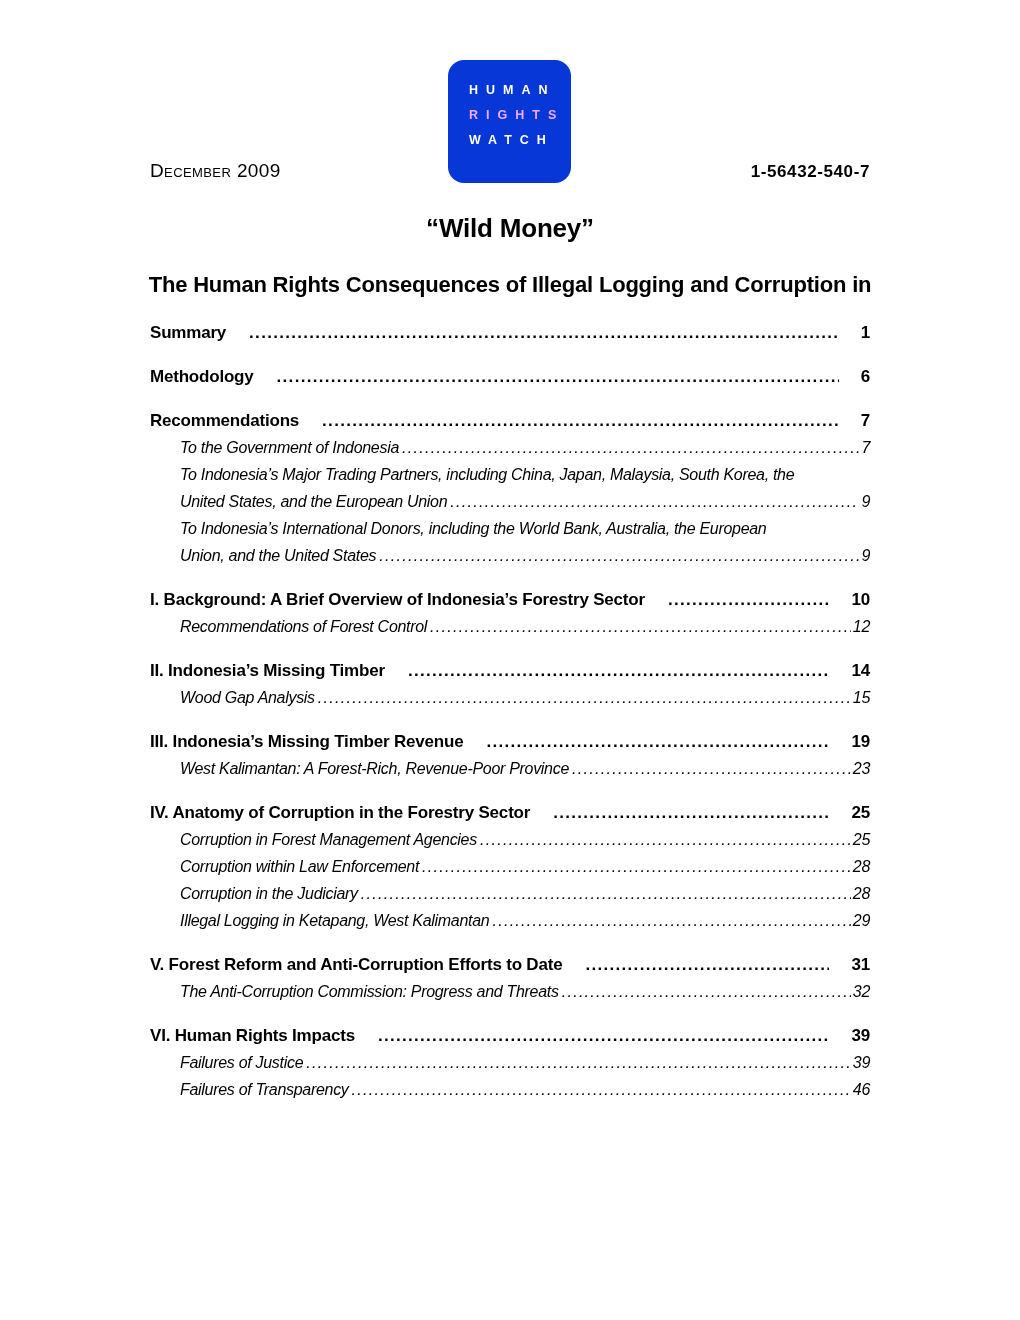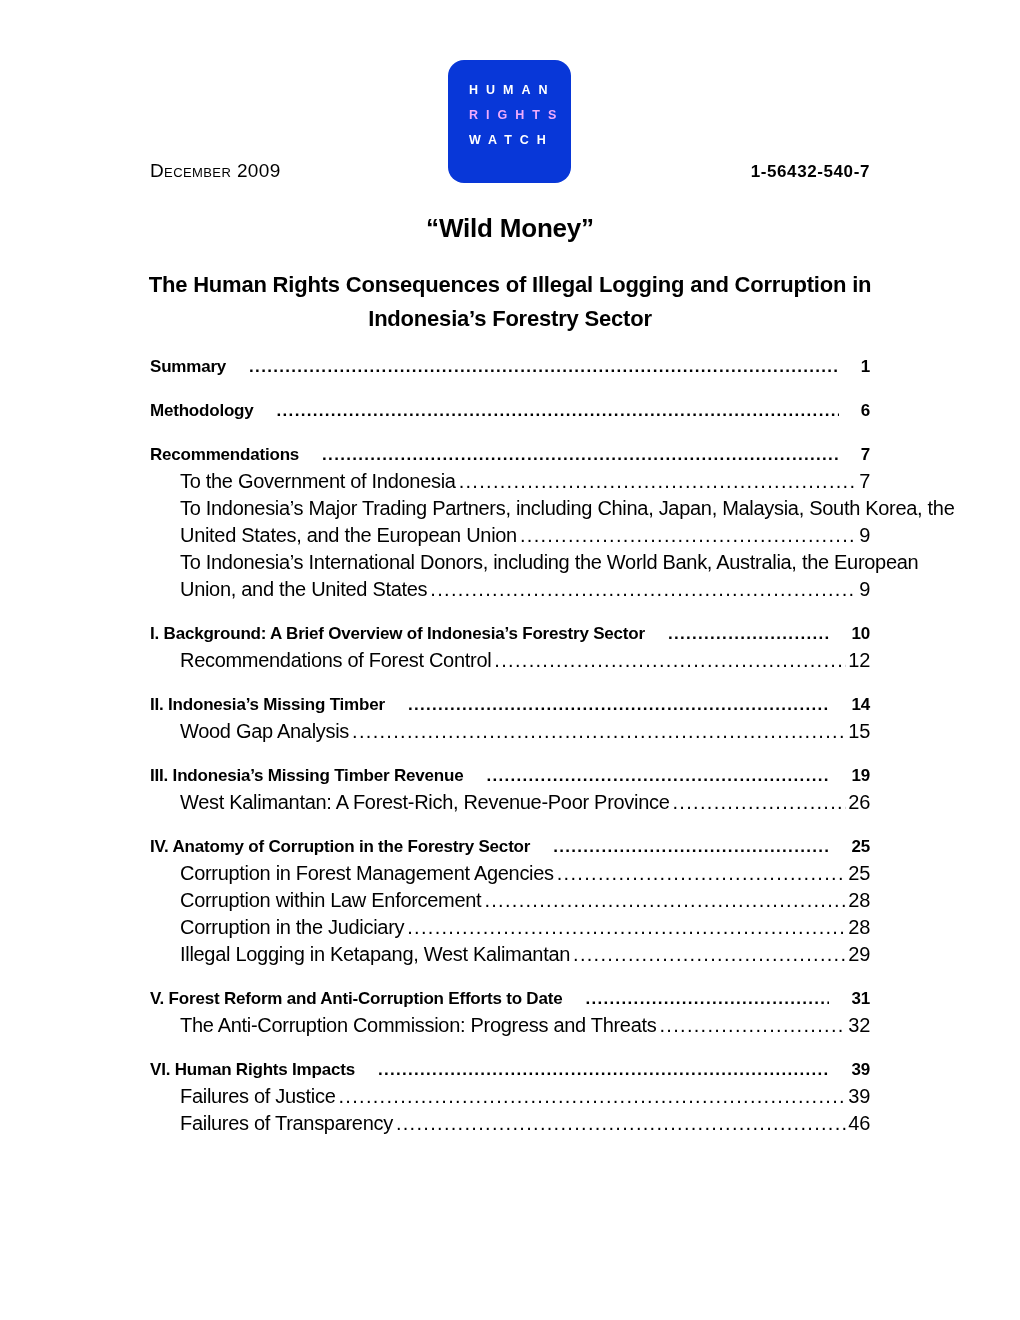--- a/index.html
+++ b/index.html
@@ -76,21 +76,21 @@
 
   
   .toc { margin: 5px 150px 0 150px; }
   .toc-row {
     display: flex;
     line-height: 27px;
     font-size: 17px;
     letter-spacing: -0.2px;
   }
   .toc-row.bold { font-weight: bold; gap: 20px; }
-  .toc-row.sub { padding-left: 30px; font-size: 20px; letter-spacing: -0.3px; }
+  .toc-row.sub { padding-left: 30px; font-size: 16px; letter-spacing: -0.3px; font-style: italic; }
   .toc-row.gap { margin-top: 17px; }
   .toc-text { white-space: nowrap; flex: 0 0 auto; }
   .toc-dots {
     flex: 1 1 auto;
     min-width: 0;
     overflow: hidden;
     white-space: nowrap;
     letter-spacing: 1.3px;
     margin-left: 3px;
   }
@@ -112,21 +112,20 @@
   <div class="header-row">
     <span class="pub-date">December 2009</span>
     <span class="isbn">1-56432-540-7</span>
   </div>
 </div>
 
 <div class="title-block">
   <h1 class="title-main">“Wild Money”</h1>
   <div class="title-sub">
     <div>The Human Rights Consequences of Illegal Logging and Corruption in</div>
-    <div>Indonesia’s Forestry Sector</div>
   </div>
 </div>
 
 <div class="toc" id="toc">
     <div class="toc-row bold gap">
       <span class="toc-text">Summary</span>
       <span class="toc-dots">............................................................................................................................................................................................................................</span>
       <span class="toc-page">1</span>
     </div>
     <div class="toc-row bold gap">
@@ -181,21 +180,21 @@
       <span class="toc-page">15</span>
     </div>
     <div class="toc-row bold gap">
       <span class="toc-text">III. Indonesia’s Missing Timber Revenue</span>
       <span class="toc-dots">............................................................................................................................................................................................................................</span>
       <span class="toc-page">19</span>
     </div>
     <div class="toc-row sub">
       <span class="toc-text">West Kalimantan: A Forest-Rich, Revenue-Poor Province</span>
       <span class="toc-dots">............................................................................................................................................................................................................................</span>
-      <span class="toc-page">26</span>
+      <span class="toc-page">23</span>
     </div>
     <div class="toc-row bold gap">
       <span class="toc-text">IV. Anatomy of Corruption in the Forestry Sector</span>
       <span class="toc-dots">............................................................................................................................................................................................................................</span>
       <span class="toc-page">25</span>
     </div>
     <div class="toc-row sub">
       <span class="toc-text">Corruption in Forest Management Agencies</span>
       <span class="toc-dots">............................................................................................................................................................................................................................</span>
       <span class="toc-page">25</span>

